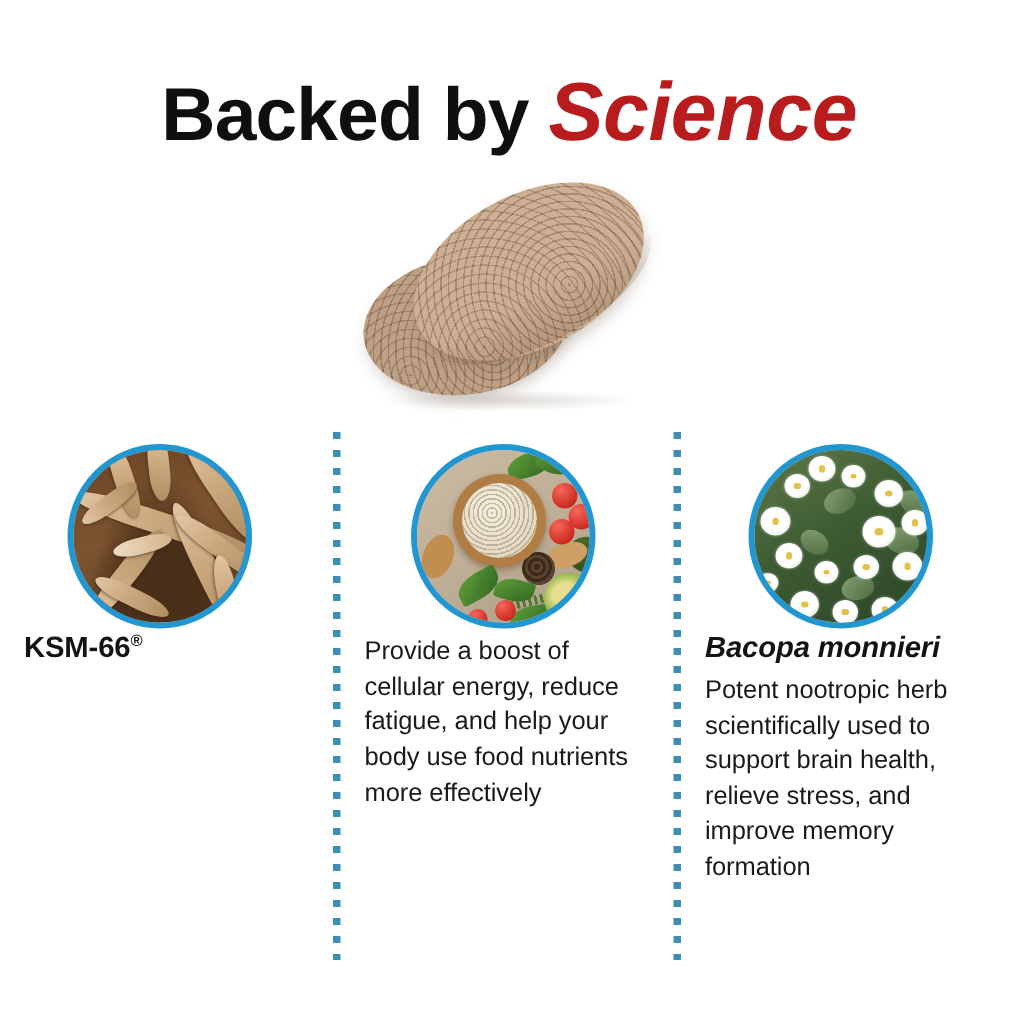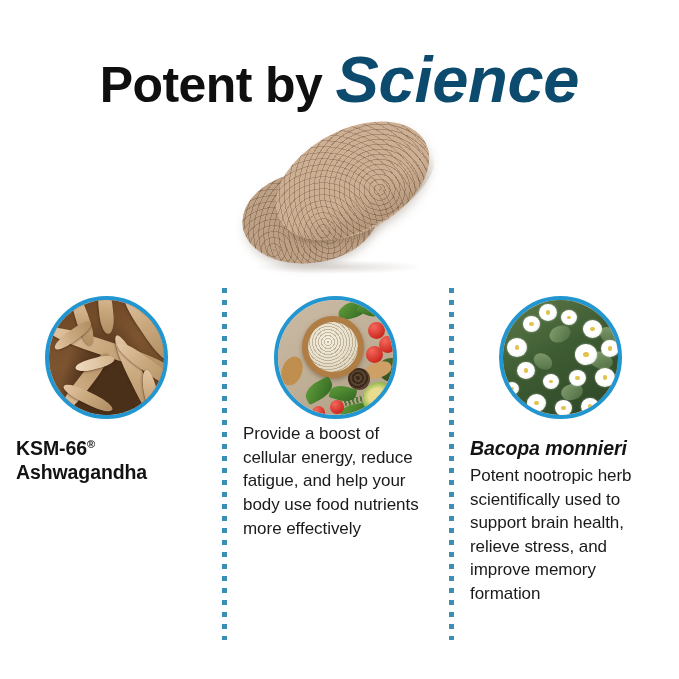--- a/index.html
+++ b/index.html
@@ -26,25 +26,25 @@
     text-align:center;
     white-space:nowrap;
   }
   .title-a {
     font-size:50px;
     font-weight:bold;
     letter-spacing:-0.6px;
     color:#100f0f;
   }
   .title-b {
-    font-size:65px;
+    font-size:55px;
     font-weight:bold;
     font-style:italic;
     letter-spacing:-0.3px;
-    color:#0c4a6e;
+    color:#b91c1c;
   }
 
   
   .hero {
     position:absolute;
     left:232px; top:118px;
     width:210px; height:160px;
   }
   .tablet {
     position:absolute;
@@ -260,21 +260,21 @@
     opacity:.95;
   }
   .bl1 { left:46px; top:26px; width:22px; height:16px; transform:rotate(-22deg); }
   .bl2 { left:86px; top:52px; width:24px; height:17px; transform:rotate(18deg); }
   .bl3 { left:30px; top:54px; width:20px; height:15px; transform:rotate(34deg); }
   .bl4 { left:58px; top:84px; width:22px; height:16px; transform:rotate(-12deg); }
   .bl5 { left:96px; top:28px; width:20px; height:15px; transform:rotate(40deg); }
 
   
   .heading {
-    margin-top:18px;
+    margin-top:2px;
     font-size:19.5px;
     font-weight:bold;
     line-height:1.23;
     color:#141313;
     letter-spacing:-0.1px;
   }
   .heading.italic { font-style:italic; }
   .heading sup {
     font-size:11px;
     vertical-align:super;
@@ -290,21 +290,21 @@
   .col.c1 .body { width:200px; }
   .col.c2 .body { width:188px; }
   .col.c3 .body { width:190px; }
 </style>
 </head>
 <body>
 
 <div id="page">
 
   <div class="title-wrap">
-    <span class="title-a">Potent by </span><span class="title-b">Science</span>
+    <span class="title-a">Backed by </span><span class="title-b">Science</span>
   </div>
 
   <div class="hero">
     <div class="hero-shadow"></div>
     <div class="tablet tablet-back"></div>
     <div class="tablet tablet-front"></div>
   </div>
 
   <div class="divider d1"></div>
   <div class="divider d2"></div>
@@ -319,21 +319,21 @@
           <div class="root r5"></div>
           <div class="root r6"></div>
         <div class="root r7"></div>
           <div class="root r8"></div>
           <div class="root r9"></div>
         <div class="root r10"></div>
           <div class="root r11"></div>
           <div class="root r12"></div>
       </div>
     </div>
-    <div class="heading"><span>KSM-66</span><sup>®</sup><br><span>Ashwagandha</span></div>
+    <div class="heading"><span>KSM-66</span><sup>®</sup><br></div>
   </div>
 
   <div class="col c2">
     <div class="circle">
       <div class="ph ph-food">
         <div class="leaf l3"></div>
           <div class="leaf l4"></div>
         <div class="avo2"></div>
         <div class="spoon sp1"></div>
         <div class="spoon sp2"></div>

